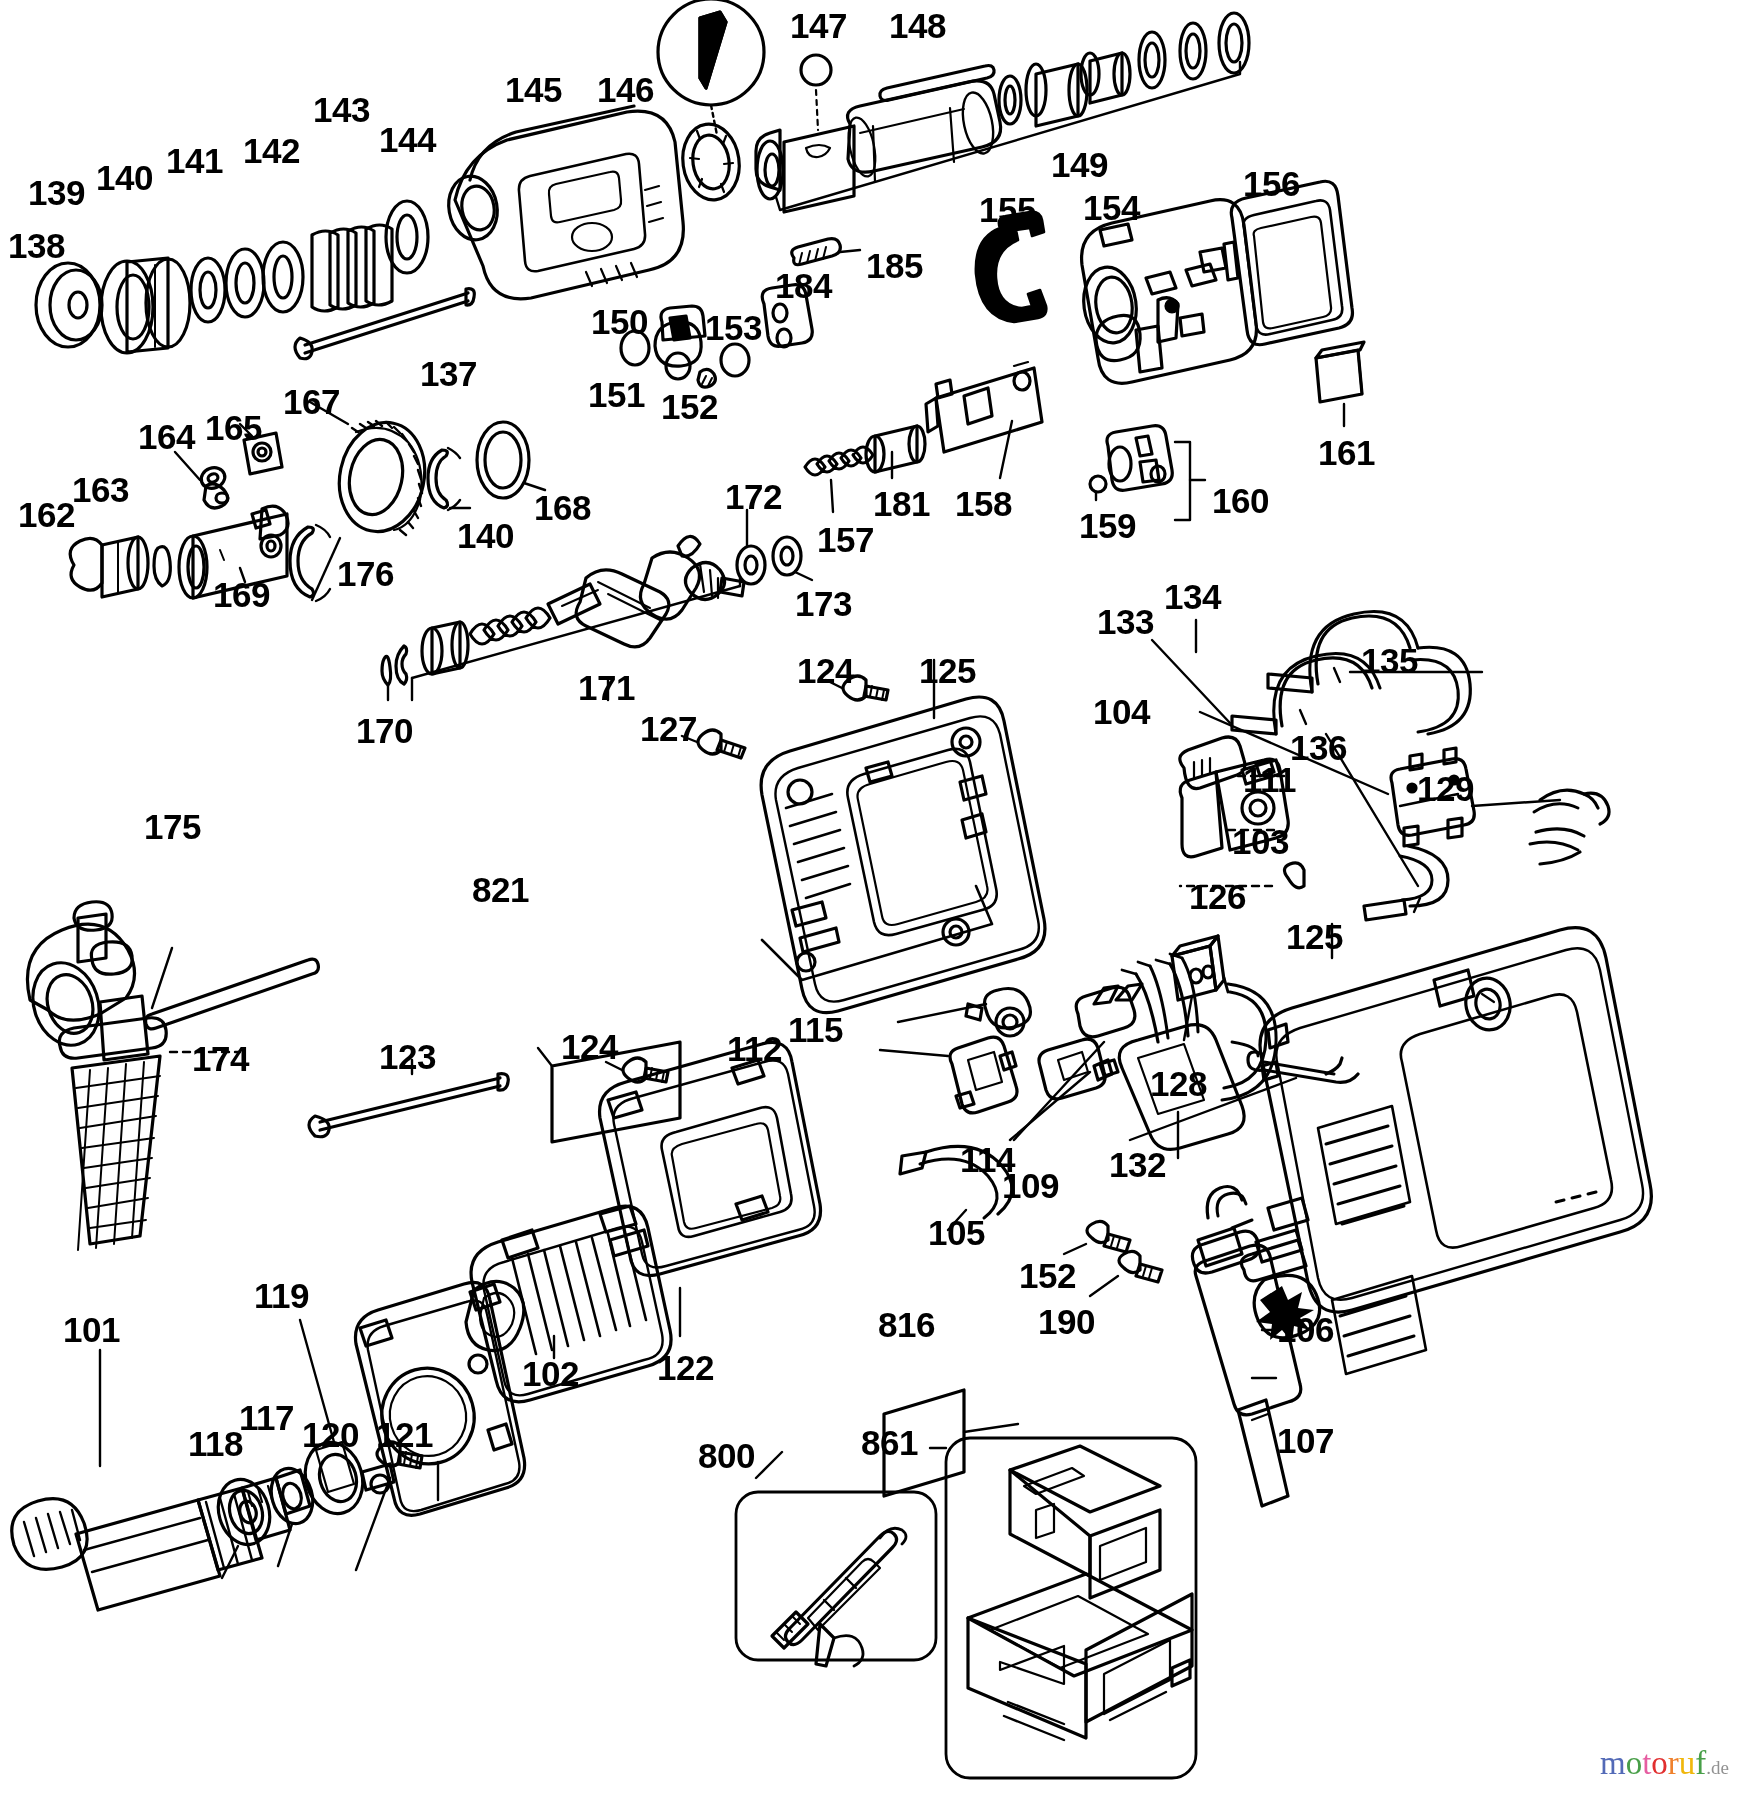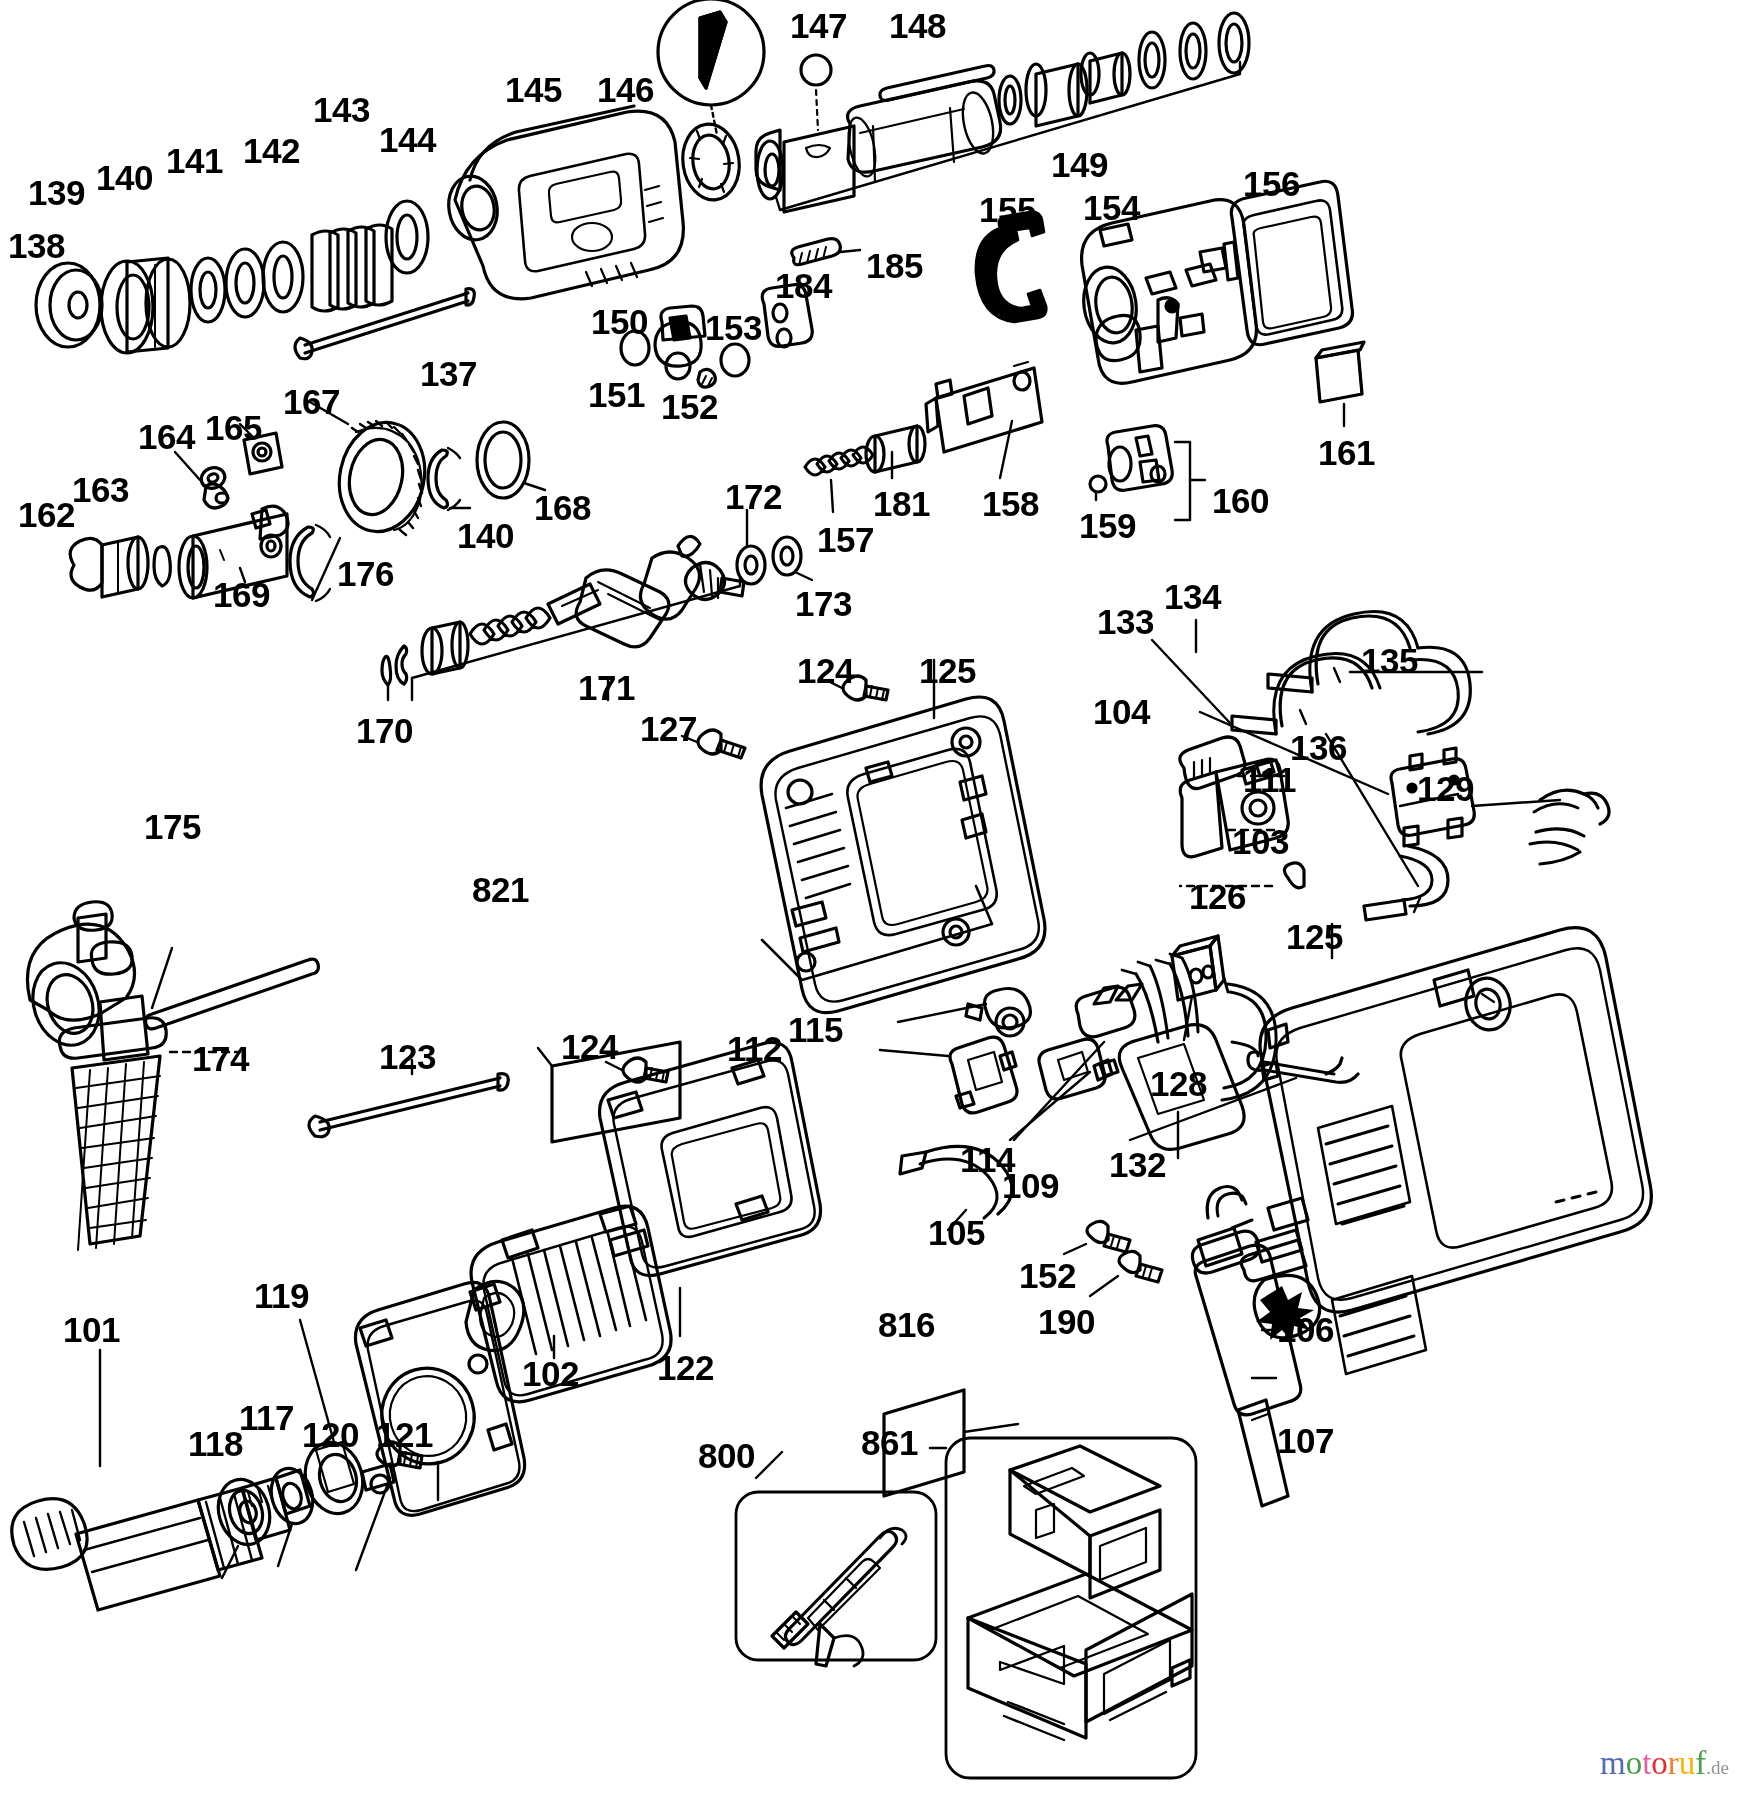--- a/index.html
+++ b/index.html
@@ -751,21 +751,21 @@
   <div class="lbl" style="left:1083px;top:190px;">154</div>
   <div class="lbl" style="left:1243px;top:166px;">156</div>
   <div class="lbl" style="left:1318px;top:435px;">161</div>
   <div class="lbl" style="left:866px;top:248px;">185</div>
   <div class="lbl" style="left:775px;top:268px;">184</div>
   <div class="lbl" style="left:420px;top:356px;">137</div>
   <div class="lbl" style="left:591px;top:304px;">150</div>
   <div class="lbl" style="left:588px;top:377px;">151</div>
   <div class="lbl" style="left:661px;top:389px;">152</div>
   <div class="lbl" style="left:705px;top:310px;">153</div>
-  <div class="lbl" style="left:982px;top:486px;">158</div>
+  <div class="lbl" style="left:955px;top:486px;">158</div>
   <div class="lbl" style="left:873px;top:486px;">181</div>
   <div class="lbl" style="left:817px;top:522px;">157</div>
   <div class="lbl" style="left:1079px;top:508px;">159</div>
   <div class="lbl" style="left:1212px;top:483px;">160</div>
   <div class="lbl" style="left:283px;top:384px;">167</div>
   <div class="lbl" style="left:138px;top:419px;">164</div>
   <div class="lbl" style="left:205px;top:410px;">165</div>
   <div class="lbl" style="left:72px;top:472px;">163</div>
   <div class="lbl" style="left:18px;top:497px;">162</div>
   <div class="lbl" style="left:213px;top:577px;">169</div>

